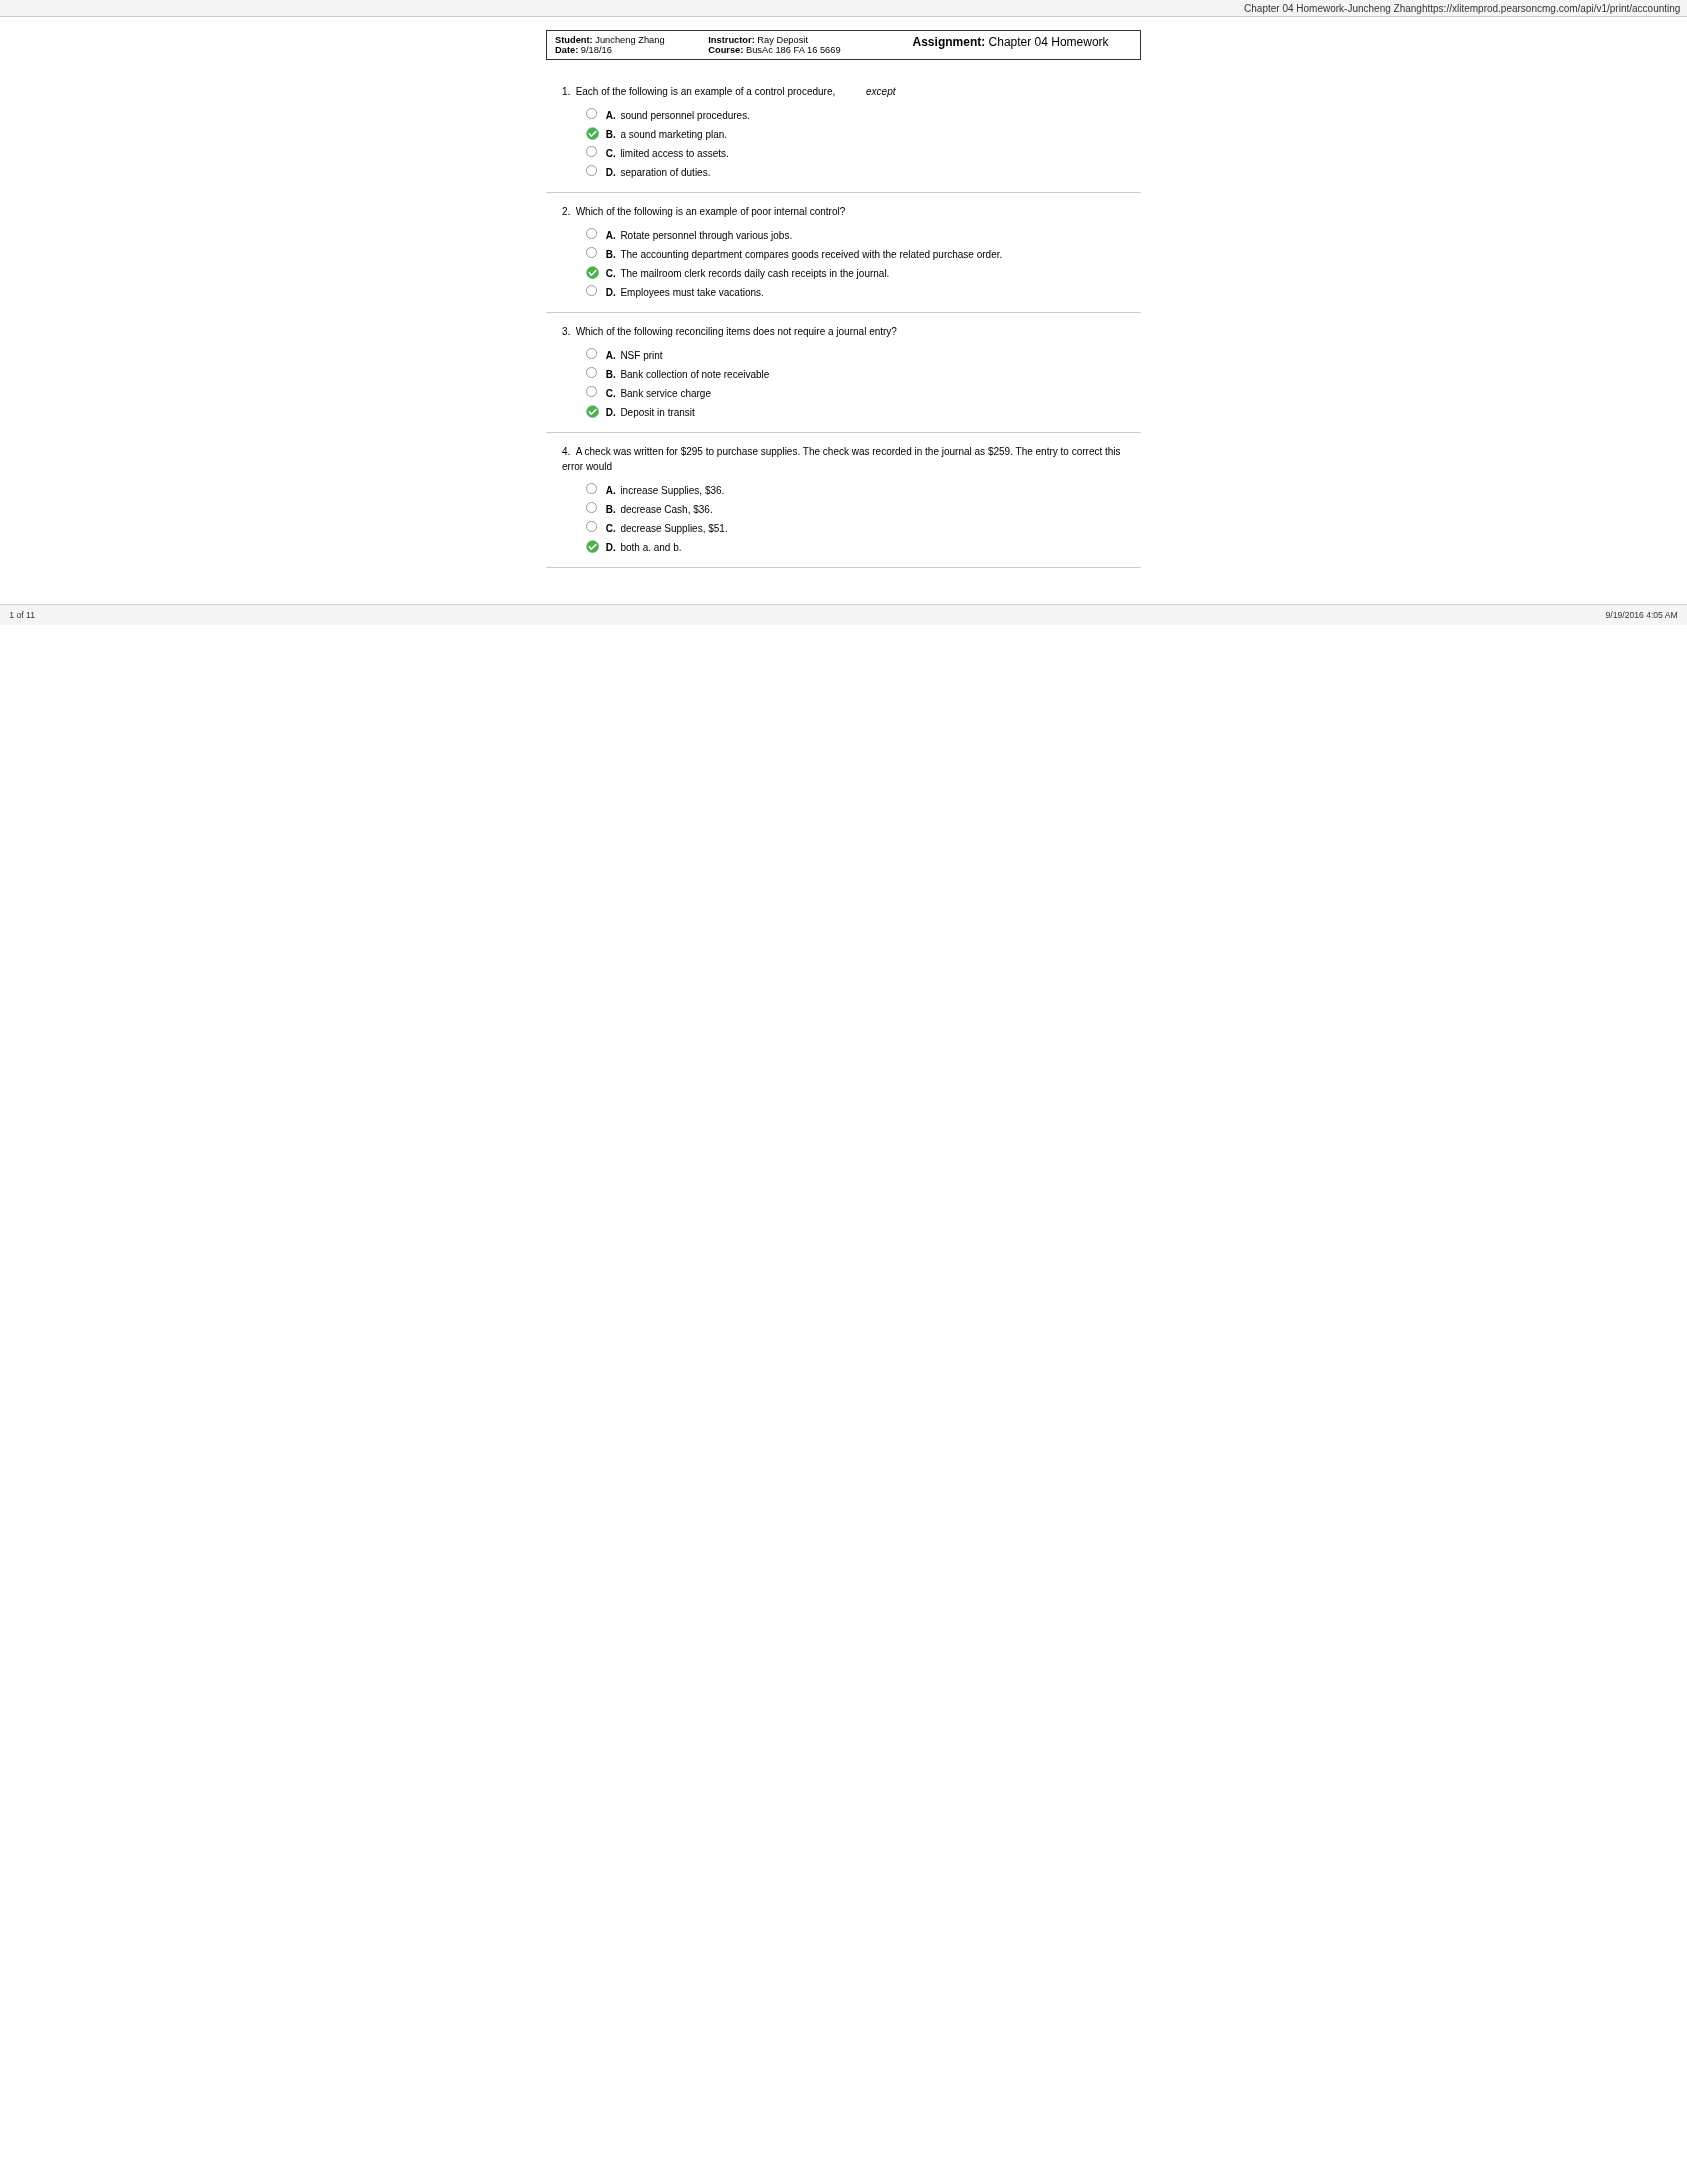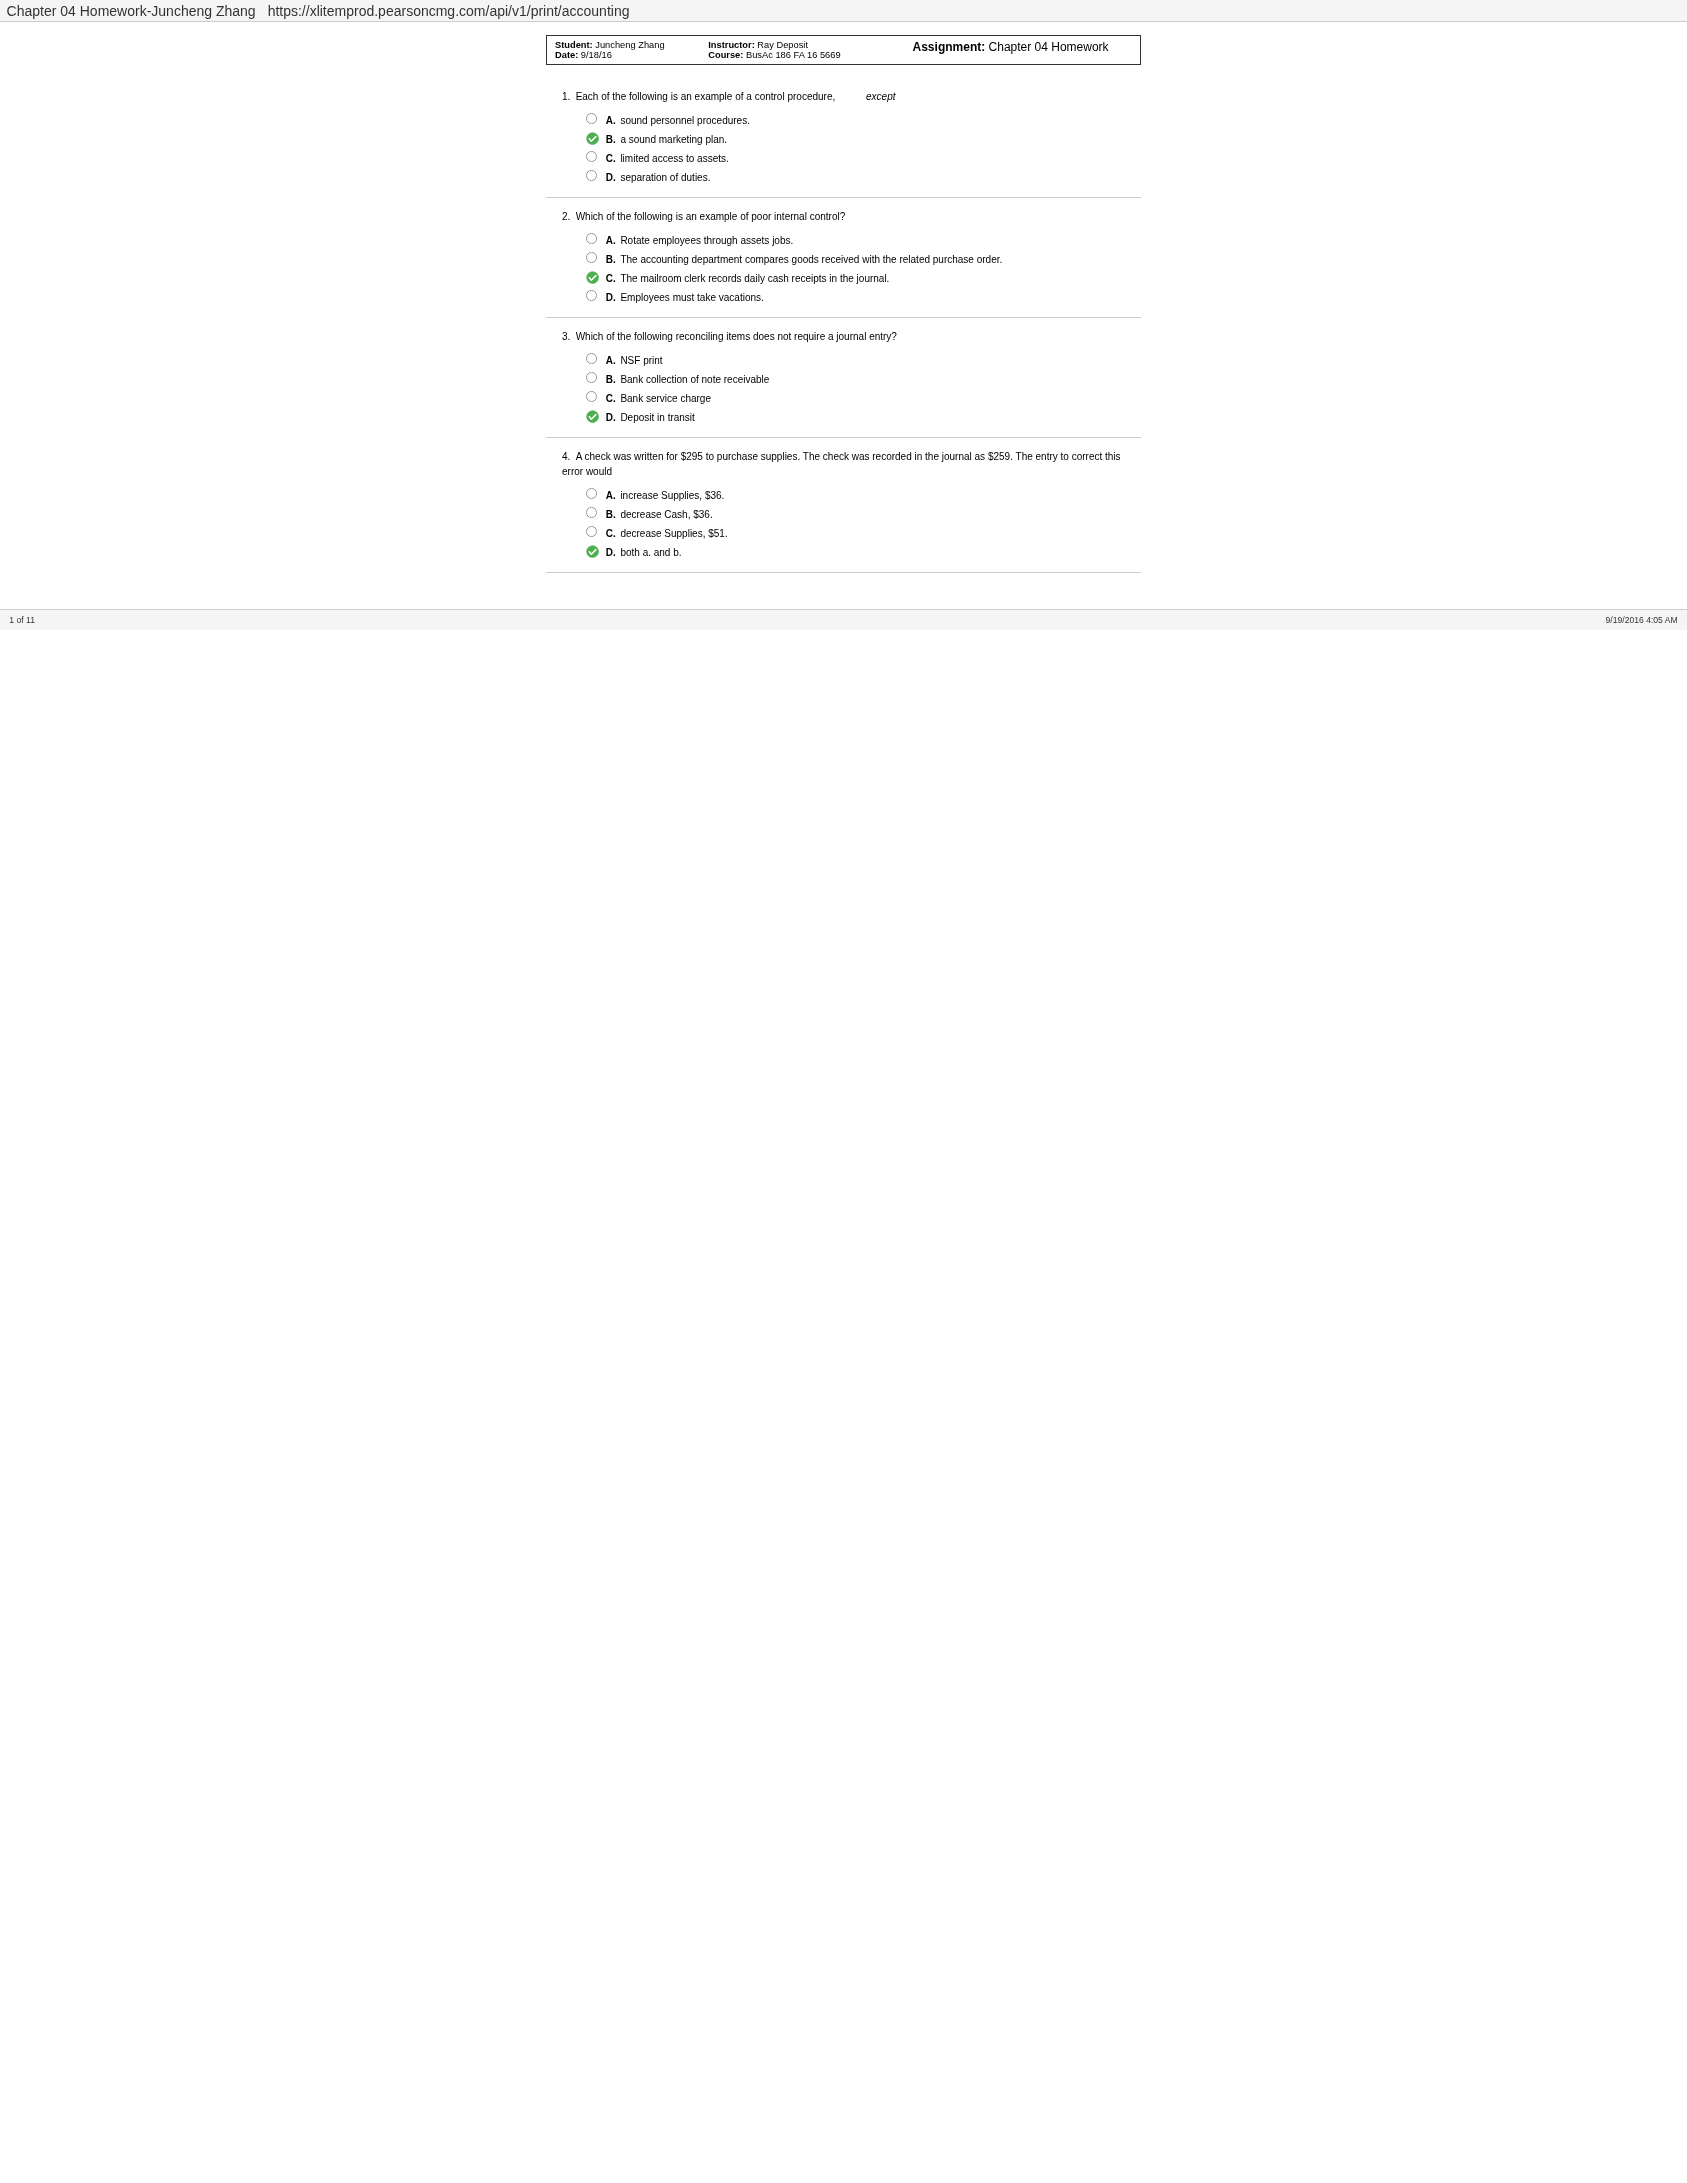--- a/index.html
+++ b/index.html
@@ -5,28 +5,27 @@
     * { box-sizing: border-box; margin: 0; padding: 0; }
     body {
       font-family: Arial, sans-serif;
       font-size: 10px;
       color: #000;
       background: #fff;
       padding: 0;
     }
     .browser-bar {
       display: flex;
-      justify-content: flex-start;
+      justify-content: flex-end;
       align-items: center;
       padding: 2.6px 6.6px;
-      font-size: 14px;
+      font-size: 10px;
       color: #333;
       border-bottom: 0.7px solid #ccc;
       background: #f5f5f5;
-      gap: 12px;
     }
     .page-content {
       padding: 13.2px 20px 26.5px 20px;
       max-width: 635px;
       margin: 0 auto;
     }
     .header-table {
       width: 100%;
       border: 1.3px solid #333;
       border-collapse: collapse;
@@ -180,21 +179,21 @@
         </ul>
       </div>
       <div class="question-block">
         <div class="question-text clearfix"><span class="question-number">2.</span><span>Which of the following is an example of poor internal control?</span></div>
         <ul class="options-list">
           <li>
             <span class="option-indicator">
               <span class="radio-circle"></span>
             </span>
             <span class="option-letter">A.</span>
-            <span class="option-text">Rotate employees through assets jobs.</span>
+            <span class="option-text">Rotate personnel through various jobs.</span>
           </li>
           <li>
             <span class="option-indicator">
               <span class="radio-circle"></span>
             </span>
             <span class="option-letter">B.</span>
             <span class="option-text">The accounting department compares goods received with the related purchase order.</span>
           </li>
           <li>
             <span class="option-indicator">

